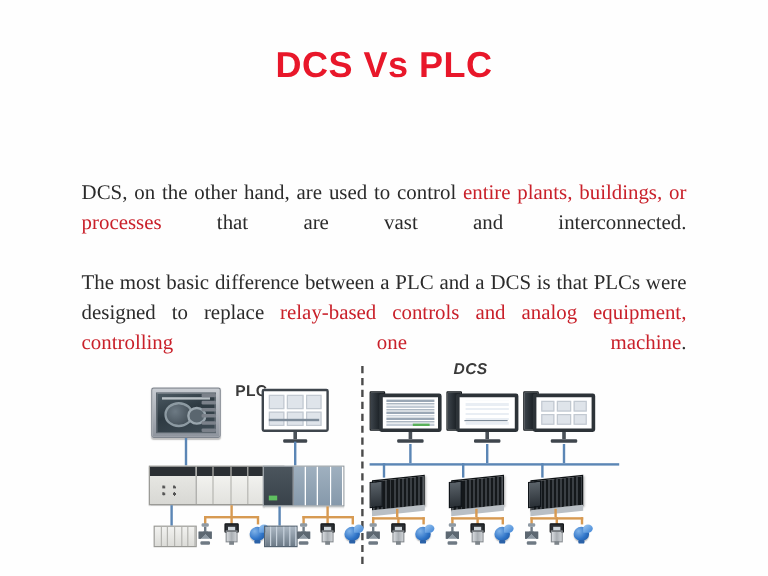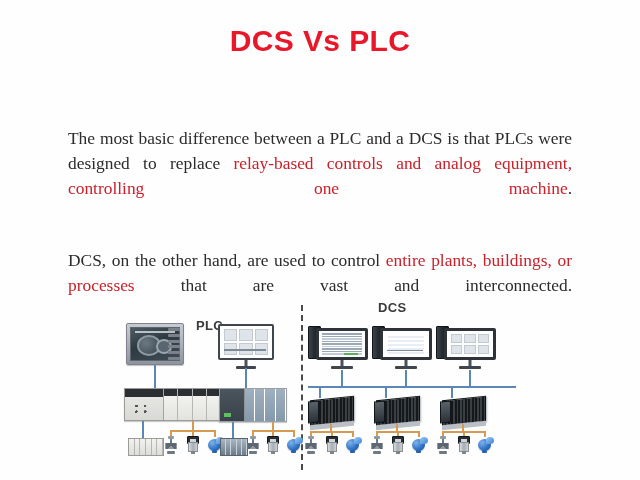--- a/index.html
+++ b/index.html
@@ -16,21 +16,21 @@
   }
   .slide {
     position: absolute;
     inset: 0;
     background: #fefefe;
   }
 
   
   .title {
     position: absolute;
-    top: 24px;
+    top: 38px;
     left: 0;
     width: 640px;
     text-align: center;
     font-family: "Liberation Sans", "DejaVu Sans", sans-serif;
     font-size: 30px;
     font-weight: 600;
     color: #e8172a;
     letter-spacing: 0.4px;
   }
 
@@ -69,21 +69,21 @@
 
   .side-label {
     position: absolute;
     font-family: "Liberation Sans", "DejaVu Sans", sans-serif;
     font-size: 13px;
     font-weight: 700;
     color: #3a3a3a;
     letter-spacing: 0.3px;
   }
   .label-plc { left: 76px; top: 18px; }
-  .label-dcs { left: 258px; top: 0px; }
+  .label-dcs { left: 258px; top: 0px; font-style: italic; }
 
   .divider {
     position: absolute;
     left: 181px;
     top: 5px;
     width: 0;
     height: 165px;
     border-left: 2px dashed #4a4a4a;
   }
 
@@ -364,26 +364,26 @@
 </style>
 </head>
 <body>
 
 <div class="slide">
 
   <div class="title">DCS Vs PLC</div>
 
   <div class="body-block">
 
+    <p class="para second">
+      <span>DCS, on the other hand, are used to control </span><span class="hl">entire plants, buildings, or processes</span><span> that are vast and interconnected.</span>
+    </p>
+
     <p class="para first">
       <span>The most basic difference between a PLC and a DCS is that PLCs were designed to replace </span><span class="hl">relay-based controls and analog equipment, controlling one machine</span><span>.</span>
-    </p>
-
-    <p class="para second">
-      <span>DCS, on the other hand, are used to control </span><span class="hl">entire plants, buildings, or processes</span><span> that are vast and interconnected.</span>
     </p>
 
   </div>
 
   <div class="diagram">
 
     <div class="side-label label-plc">PLC</div>
     <div class="side-label label-dcs">DCS</div>
 
     <div class="divider"></div>

